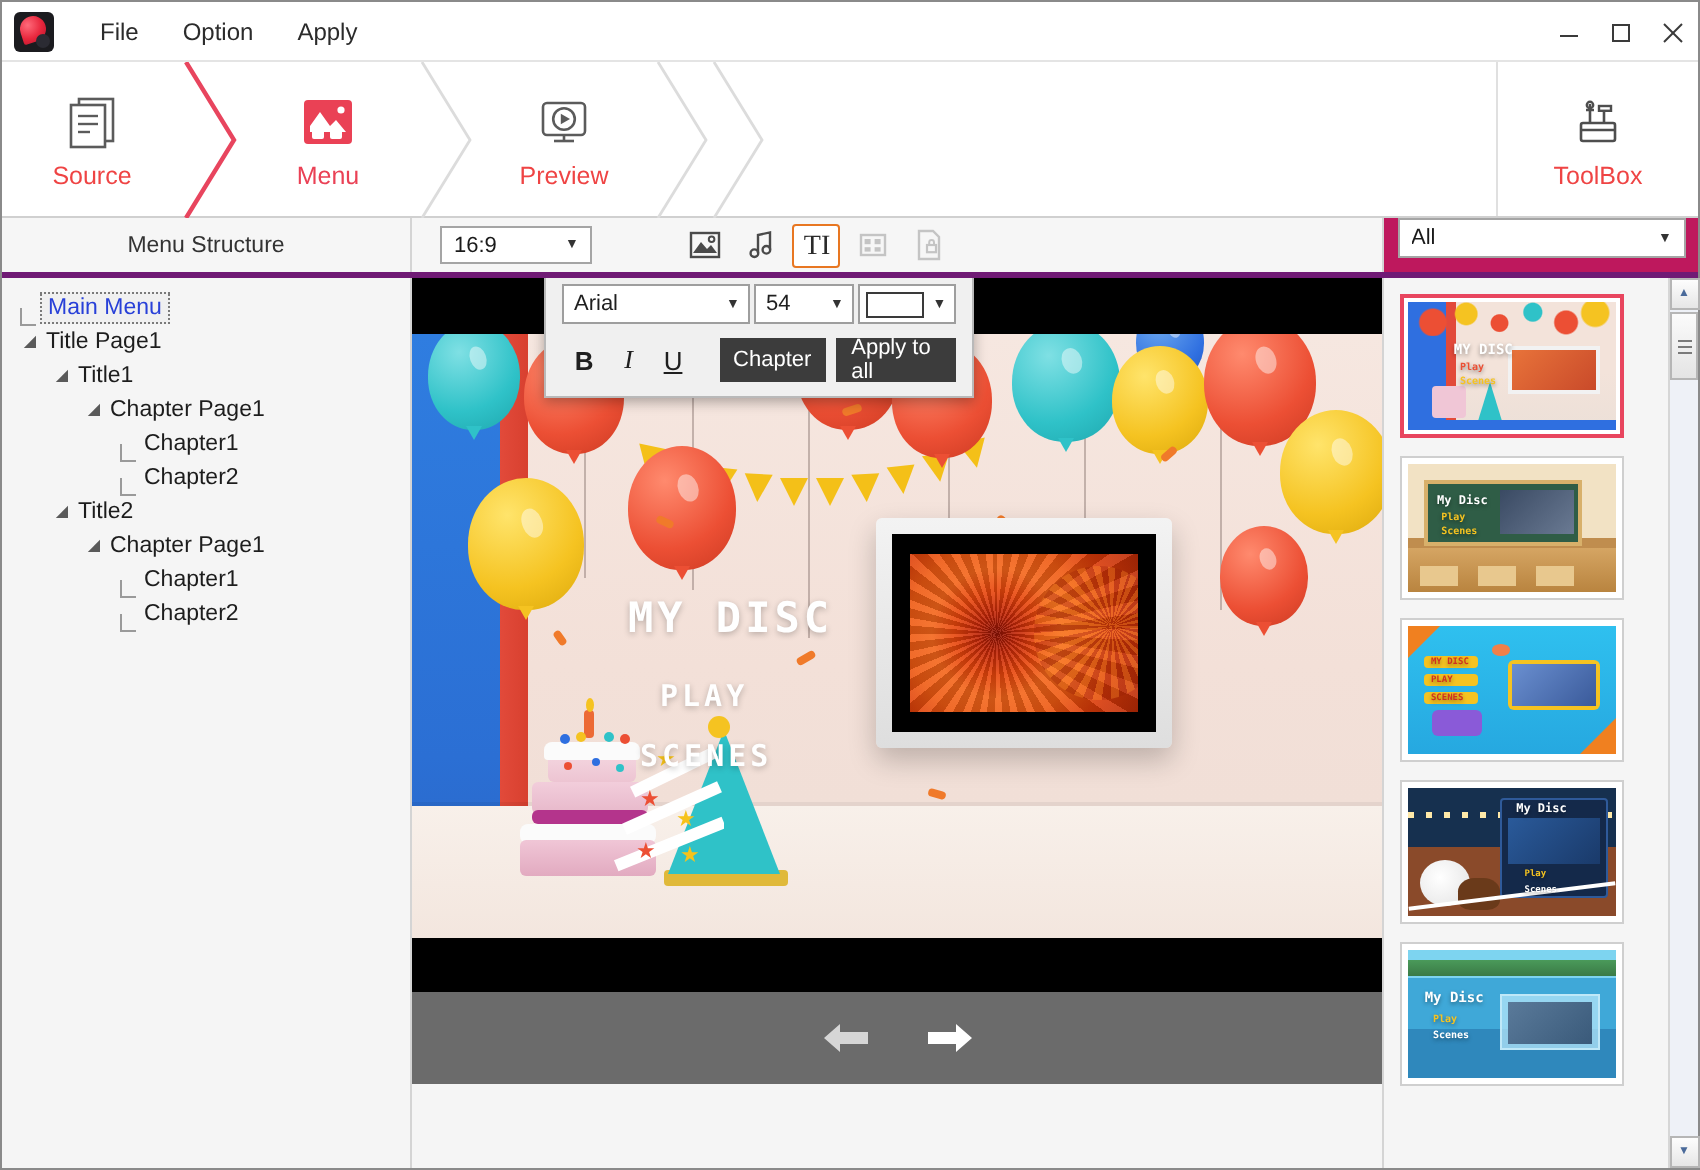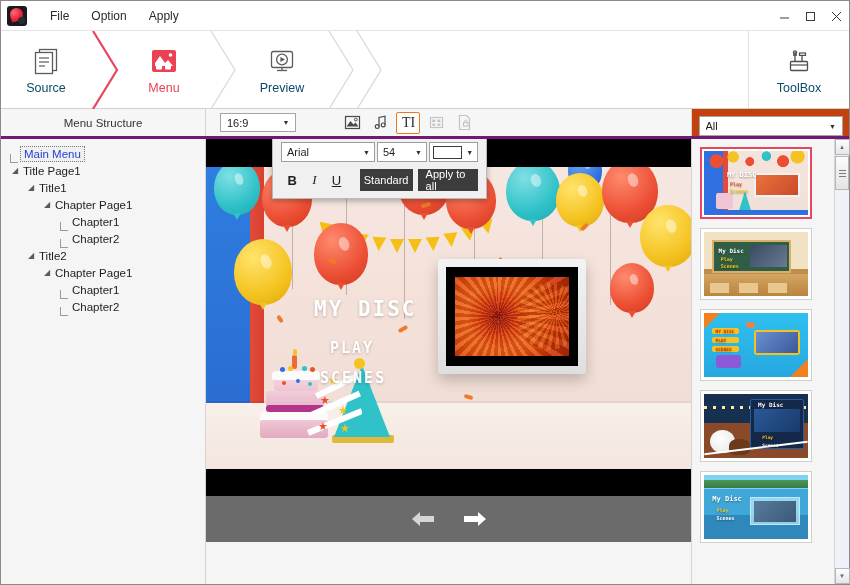--- a/index.html
+++ b/index.html
@@ -73,21 +73,21 @@
   }
   .step {
     width: 90px;
     display: flex; flex-direction: column;
     align-items: center; justify-content: center;
     position: relative;
     gap: 3px;
     cursor: default;
   }
   .step .icn { height: 34px; display: flex; align-items: center; justify-content: center; }
-  .step .lbl { font-size: 12.5px; color: #0c4a6e; }
+  .step .lbl { font-size: 12.5px; color: #ef4444; }
   .step.active .lbl { color: #ea4155; }
   .chev {
     width: 28px; position: relative;
   }
   .chev svg { position: absolute; left: 0; top: 0; }
   .ribbon-right {
     margin-left: auto;
     display: flex; align-items: stretch;
     border-left: 1px solid #e0e0e0;
   }
@@ -110,23 +110,23 @@
   }
   .t2-mid {
     flex: 1 1 auto; height: 100%;
     display: flex; align-items: center;
     padding-left: 8px; gap: 6px;
     background: #f6f6f6;
   }
   .t2-right {
     width: 158px; flex: 0 0 158px;
     height: 100%;
-    display: flex; align-items: flex-end; justify-content: center;
+    display: flex; align-items: flex-start; justify-content: center;
     border-left: 1px solid #d4d4d4;
-    background: #c2410c;
+    background: #be185d;
   }
   .combo {
     height: 19px;
     background: #fff;
     border: 1px solid #a5a5a5;
     display: flex; align-items: center;
     font-size: 11px; color: #1a1a1a;
     padding: 0 2px 0 6px;
     position: relative;
     cursor: default;
@@ -847,21 +847,21 @@
             </div>
             <div class="fmt-combo" id="color-combo">
               <span class="color-chip" style="background: rgb(255, 255, 255);"></span>
               <span class="carat">▼</span>
             </div>
           </div>
           <div class="fmt-row2">
             <div class="fbtn b">B</div>
             <div class="fbtn i">I</div>
             <div class="fbtn u">U</div>
-            <div class="dbtn" id="default-btn">Standard</div>
+            <div class="dbtn" id="default-btn">Chapter</div>
             <div class="dbtn" id="applyall-btn">Apply to all</div>
           </div>
         </div>
       </div>
 
       <div class="navbar-strip">
         <div>
           <svg width="26" height="18" viewBox="0 0 26 18">
               <path d="M10 2 L2 9 L10 16 L10 12 L24 12 L24 6 L10 6 Z" fill="#d6d6d6"></path>
             </svg>

